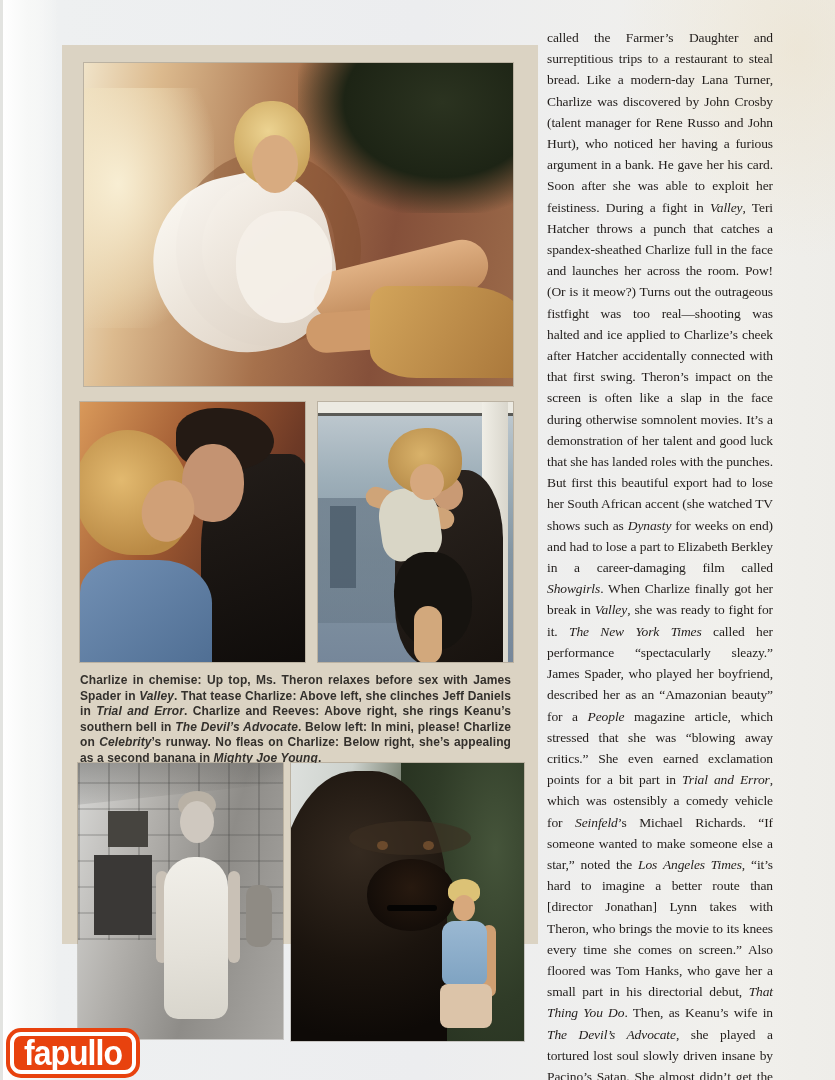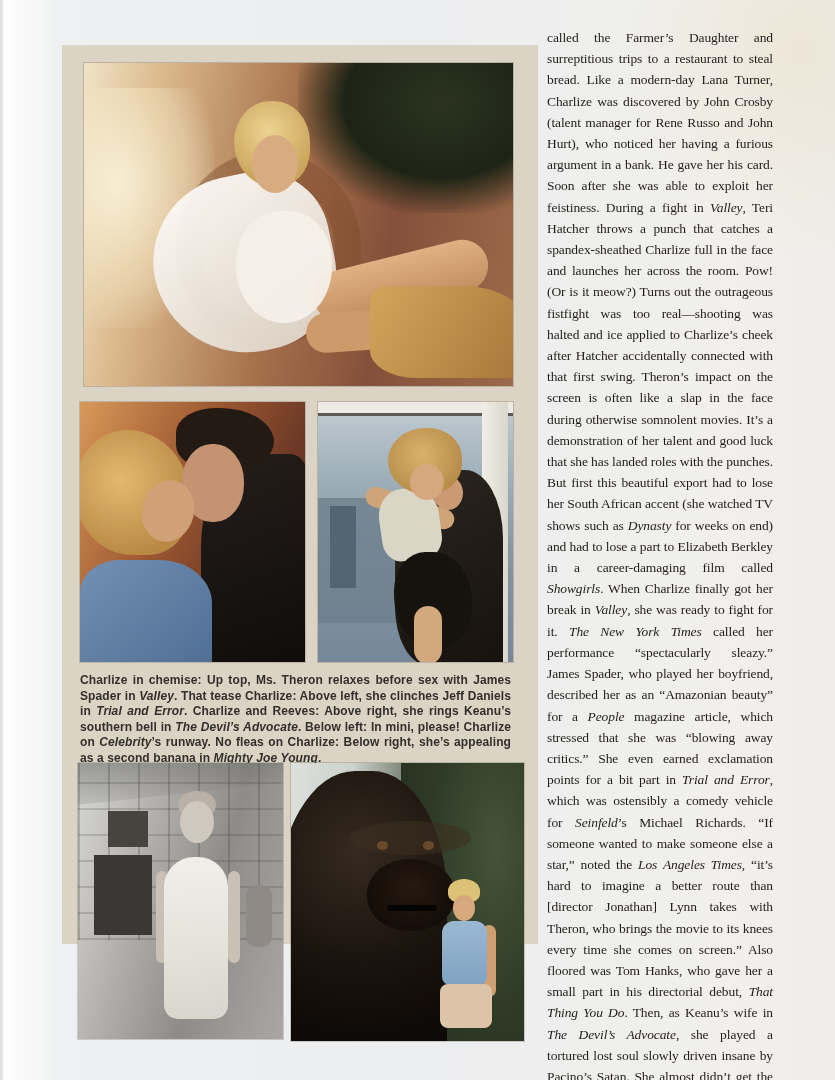--- a/index.html
+++ b/index.html
@@ -234,13 +234,16 @@
       <div class="p5-woman-hair"></div>
       <div class="p5-woman-face"></div>
     </div>
   </div>
 
   <div class="article">
     <p><span>called the Farmer’s Daughter and surreptitious trips to a restaurant to steal bread. Like a modern-day Lana Turner, Charlize was discovered by John Crosby (talent manager for Rene Russo and John Hurt), who noticed her having a furious argument in a bank. He gave her his card. Soon after she was able to exploit her feistiness. During a fight in </span><i>Valley</i><span>, Teri Hatcher throws a punch that catches a spandex-sheathed Charlize full in the face and launches her across the room. Pow! (Or is it meow?) Turns out the outrageous fistfight was too real—shooting was halted and ice applied to Charlize’s cheek after Hatcher accidentally connected with that first swing. Theron’s impact on the screen is often like a slap in the face during otherwise somnolent movies. It’s a demonstration of her talent and good luck that she has landed roles with the punches. But first this beautiful export had to lose her South African accent (she watched TV shows such as </span><i>Dynasty</i><span> for weeks on end) and had to lose a part to Elizabeth Berkley in a career-damaging film called </span><i>Showgirls</i><span>. When Charlize finally got her break in </span><i>Valley</i><span>, she was ready to fight for it. </span><i>The New York Times</i><span> called her performance “spectacularly sleazy.” James Spader, who played her boyfriend, described her as an “Amazonian beauty” for a </span><i>People</i><span> magazine article, which stressed that she was “blowing away critics.” She even earned exclamation points for a bit part in </span><i>Trial and Error</i><span>, which was ostensibly a comedy vehicle for </span><i>Seinfeld</i><span>’s Michael Richards. “If someone wanted to make someone else a star,” noted the </span><i>Los Angeles Times</i><span>, “it’s hard to imagine a better route than [director Jonathan] Lynn takes with Theron, who brings the movie to its knees every time she comes on screen.” Also floored was Tom Hanks, who gave her a small part in his directorial debut, </span><i>That Thing You Do</i><span>. Then, as Keanu’s wife in </span><i>The Devil’s Advocate</i><span>, she played a tortured lost soul slowly driven insane by Pacino’s Satan. She almost didn’t get the part—she had to read three times for director Taylor Hackford because he thought she was too good-looking. Charlize arrived more unkempt for each audition—she stopped wearing makeup, stopped brushing her hair and woke up early so she’d have bags under her eyes. It worked. </span></p>
 
   </div>
 
+  <div class="watermark">
+    <span>fapullo</span>
+  </div>
 </div>
 
 </body></html>

